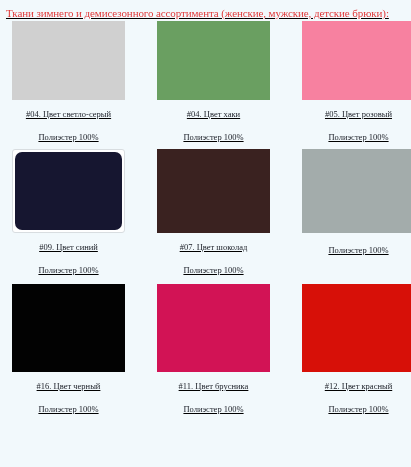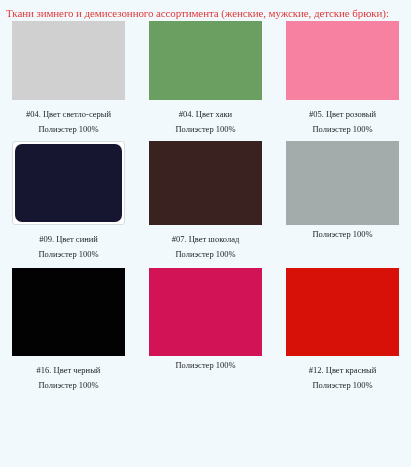--- a/index.html
+++ b/index.html
@@ -29,20 +29,21 @@
     margin: 0;
     letter-spacing: -0.1px;
   }
   .grid {
     padding: 0;
     margin: 0;
   }
   .row {
     display: flex;
     width: 411px;
+    gap: 8px;
   }
   .cell {
     width: 137px;
     box-sizing: border-box;
     display: flex;
     flex-direction: column;
     align-items: center;
   }
   .swatch-wrap {
     width: 137px;
@@ -81,29 +82,29 @@
     text-align: center;
     line-height: 11px;
     margin: 0;
     padding: 0;
     white-space: nowrap;
   }
   .cap-title {
     margin-top: 9px;
   }
   .cap-sub {
-    margin-top: 4px;
+    margin-top: 12px;
   }
   .spacer-1 { height: 6px; }
   .spacer-2 { height: 8px; }
 </style>
 </head>
 <body style="background: rgb(242, 249, 252);">
 
-<div class="page" style="background: rgb(242, 249, 252);">
+<div class="page" style="background: rgb(242, 249, 252); text-decoration: underline;">
 
   <p class="heading" style="color: rgb(224, 58, 58);">Ткани зимнего и демисезонного ассортимента (женские, мужские, детские брюки):</p>
 
   <div class="grid">
 
     <div class="row r1">
       <div class="cell">
         <div class="swatch-wrap">
           <div class="swatch">
             <div class="fill" style="background:#d0d0d0"></div>
@@ -179,20 +180,21 @@
         <div class="caption cap-title">#16. Цвет черный</div>
         <div class="caption cap-sub">Полиэстер 100%</div>
       </div>
 
       <div class="cell">
         <div class="swatch-wrap">
           <div class="swatch">
             <div class="fill" style="background:#d21355"></div>
           </div>
         </div>
+        <div class="caption cap-title">#11. Цвет брусника</div>
         <div class="caption cap-sub">Полиэстер 100%</div>
       </div>
 
       <div class="cell">
         <div class="swatch-wrap">
           <div class="swatch">
             <div class="fill" style="background:#d71008"></div>
           </div>
         </div>
         <div class="caption cap-title">#12. Цвет красный</div>

